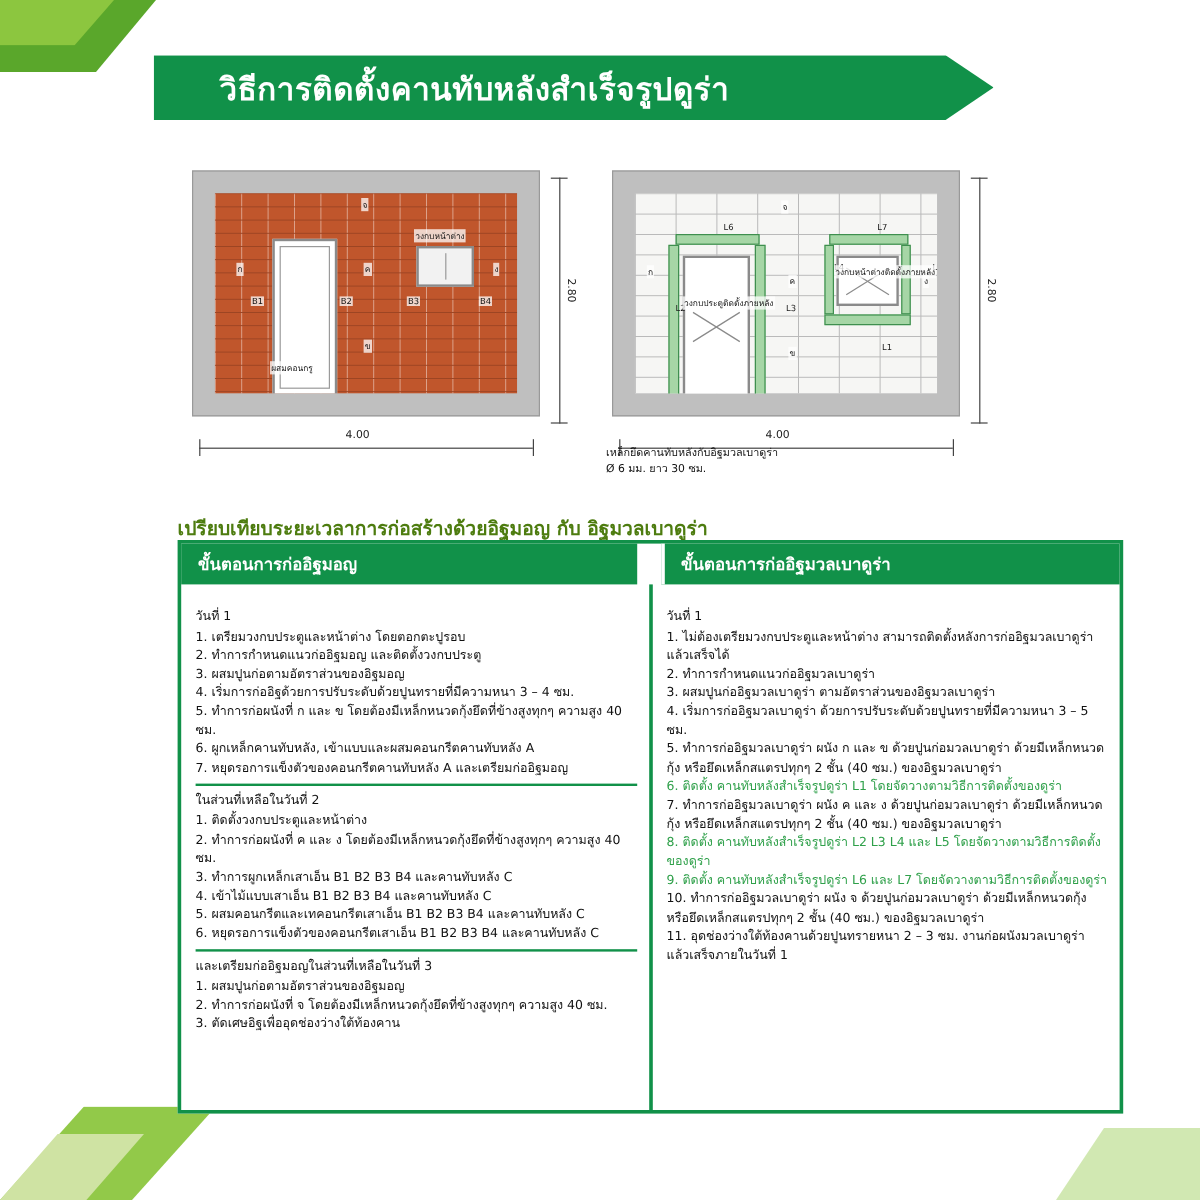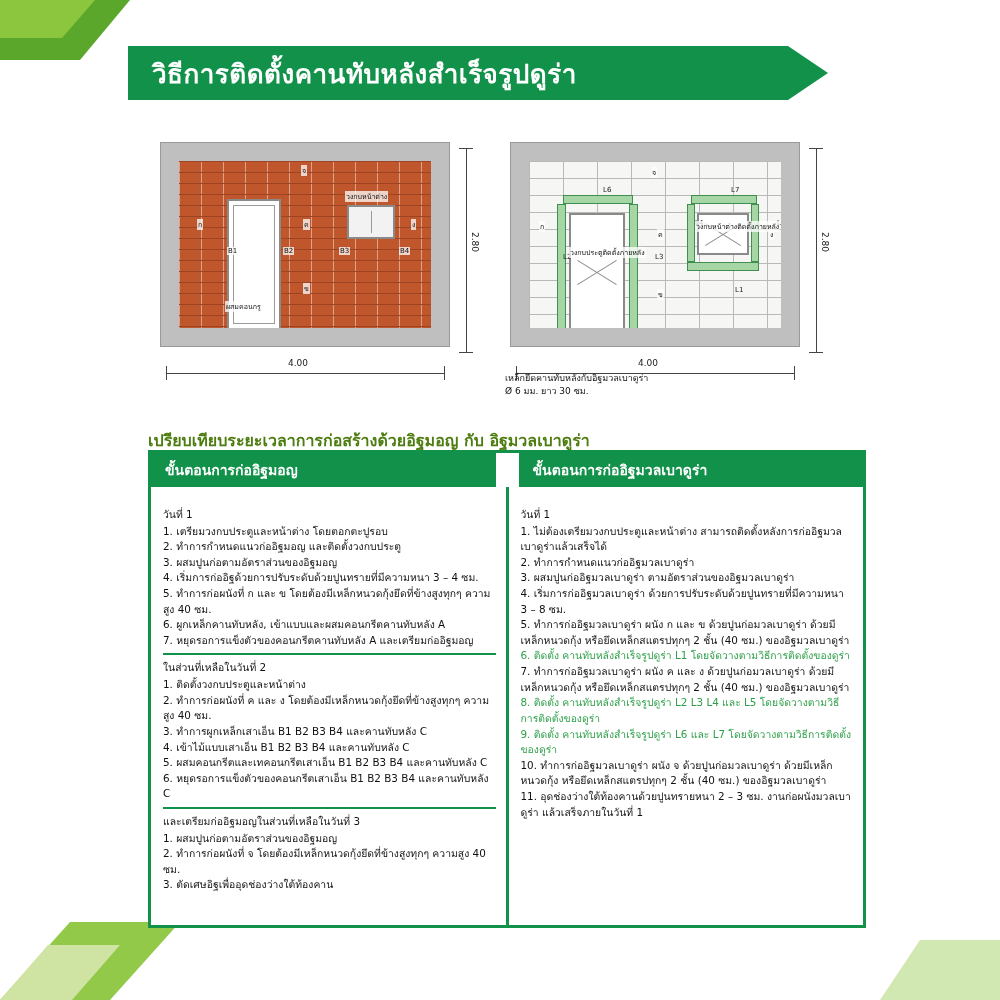--- a/index.html
+++ b/index.html
@@ -42,21 +42,21 @@
     background:#8cc63f;
     clip-path: polygon(120px 60px, 120px 0, 40px 0, 0 60px);
     opacity:.4;
   }
 
   
   .banner {
     position:absolute; left:128px; top:46px; width:700px; height:54px;
     background:#119149;
     clip-path: polygon(0 0, 660px 0, 700px 27px, 660px 54px, 0 54px);
-    display:flex; align-items:center;
+    display:flex; align-items:center;padding-left:31px;
   }
   .banner-text {
     color:#ffffff; font-size:26px; font-weight:bold;
     padding-left:24px; letter-spacing:.5px;
     white-space:nowrap;
   }
 
   
   .diagrams { position:absolute; left:150px; top:130px; width:720px; height:280px; }
   .diagram { position:absolute; top:0; }
@@ -127,21 +127,21 @@
   }
 
   
   .cmp-heading {
     position:absolute; left:148px; top:428px; width:720px;
     color:#4d7c0f; font-size:16px; font-weight:bold;
   }
 
   
   .tbl {
-    position:absolute; left:148px; top:450px; width:718px; height:478px;
+    position:absolute; left:148px; top:450px; width:788px; height:478px;
     border:3px solid #119149; background:#fff;
     display:flex; flex-direction:column;
   }
   .tbl-head { display:flex; height:34px; }
   .tbl-head > div {
     flex:1; background:#119149; color:#fff; font-size:14px; font-weight:bold;
     display:flex; align-items:center; padding-left:14px;
   }
   .tbl-head > div + div { border-left:3px solid #fff;margin-left:20px; }
   .tbl-body { flex:1; display:flex; }
@@ -182,21 +182,21 @@
 
           <div class="opening shaded" style="left:168px; top:44px; width:48px; height:34px;">
             <div class="mull"></div>
           </div>
 
           <span class="callout-lbl" style="left:122px; top:4px;">จ</span>
           <span class="callout-lbl" style="left:18px; top:58px;">ก</span>
           <span class="callout-lbl" style="left:124px; top:58px;">ค</span>
           <span class="callout-lbl" style="left:232px; top:58px;">ง</span>
           <span class="callout-lbl" style="left:124px; top:122px;">ข</span>
-          <span class="callout-lbl" style="left:48px; top:86px;">B1</span>
+          <span class="callout-lbl" style="left:30px; top:86px;">B1</span>
           <span class="callout-lbl" style="left:104px; top:86px;">B2</span>
           <span class="callout-lbl" style="left:160px; top:86px;">B3</span>
           <span class="callout-lbl" style="left:220px; top:86px;">B4</span>
           <span class="callout-lbl" style="left:46px; top:140px;">ผสมคอนกรู</span>
           <span class="callout-lbl" style="left:166px; top:30px;">วงกบหน้าต่าง</span>
         </div>
       </div>
 
       <div class="dim-h" style="left:6px; top:243px; width:278px;"></div>
       <div class="tick" style="left:6px; top:236px; width:1px; height:14px;"></div>
@@ -300,21 +300,21 @@
           <p class="li">3. ตัดเศษอิฐเพื่ออุดช่องว่างใต้ท้องคาน</p>
         </div>
       </div>
 
       <div class="col">
         <div class="sec">
           <div class="sec-title">วันที่ 1</div>
           <p class="li">1. ไม่ต้องเตรียมวงกบประตูและหน้าต่าง สามารถติดตั้งหลังการก่ออิฐมวลเบาดูร่าแล้วเสร็จได้</p>
           <p class="li">2. ทำการกำหนดแนวก่ออิฐมวลเบาดูร่า</p>
           <p class="li">3. ผสมปูนก่ออิฐมวลเบาดูร่า ตามอัตราส่วนของอิฐมวลเบาดูร่า</p>
-          <p class="li">4. เริ่มการก่ออิฐมวลเบาดูร่า ด้วยการปรับระดับด้วยปูนทรายที่มีความหนา 3 – 8 ซม.</p>
+          <p class="li">4. เริ่มการก่ออิฐมวลเบาดูร่า ด้วยการปรับระดับด้วยปูนทรายที่มีความหนา 3 – 5 ซม.</p>
           <p class="li">5. ทำการก่ออิฐมวลเบาดูร่า ผนัง ก และ ข ด้วยปูนก่อมวลเบาดูร่า ด้วยมีเหล็กหนวดกุ้ง หรือยึดเหล็กสแตรปทุกๆ 2 ชั้น (40 ซม.) ของอิฐมวลเบาดูร่า</p>
           <p class="li hl">6. ติดตั้ง คานทับหลังสำเร็จรูปดูร่า L1 โดยจัดวางตามวิธีการติดตั้งของดูร่า</p>
           <p class="li">7. ทำการก่ออิฐมวลเบาดูร่า ผนัง ค และ ง ด้วยปูนก่อมวลเบาดูร่า ด้วยมีเหล็กหนวดกุ้ง หรือยึดเหล็กสแตรปทุกๆ 2 ชั้น (40 ซม.) ของอิฐมวลเบาดูร่า</p>
           <p class="li hl">8. ติดตั้ง คานทับหลังสำเร็จรูปดูร่า L2 L3 L4 และ L5 โดยจัดวางตามวิธีการติดตั้งของดูร่า</p>
           <p class="li hl">9. ติดตั้ง คานทับหลังสำเร็จรูปดูร่า L6 และ L7 โดยจัดวางตามวิธีการติดตั้งของดูร่า</p>
           <p class="li">10. ทำการก่ออิฐมวลเบาดูร่า ผนัง จ ด้วยปูนก่อมวลเบาดูร่า ด้วยมีเหล็กหนวดกุ้ง หรือยึดเหล็กสแตรปทุกๆ 2 ชั้น (40 ซม.) ของอิฐมวลเบาดูร่า</p>
           <p class="li">11. อุดช่องว่างใต้ท้องคานด้วยปูนทรายหนา 2 – 3 ซม. งานก่อผนังมวลเบาดูร่า แล้วเสร็จภายในวันที่ 1</p>
         </div>
       </div>
 

